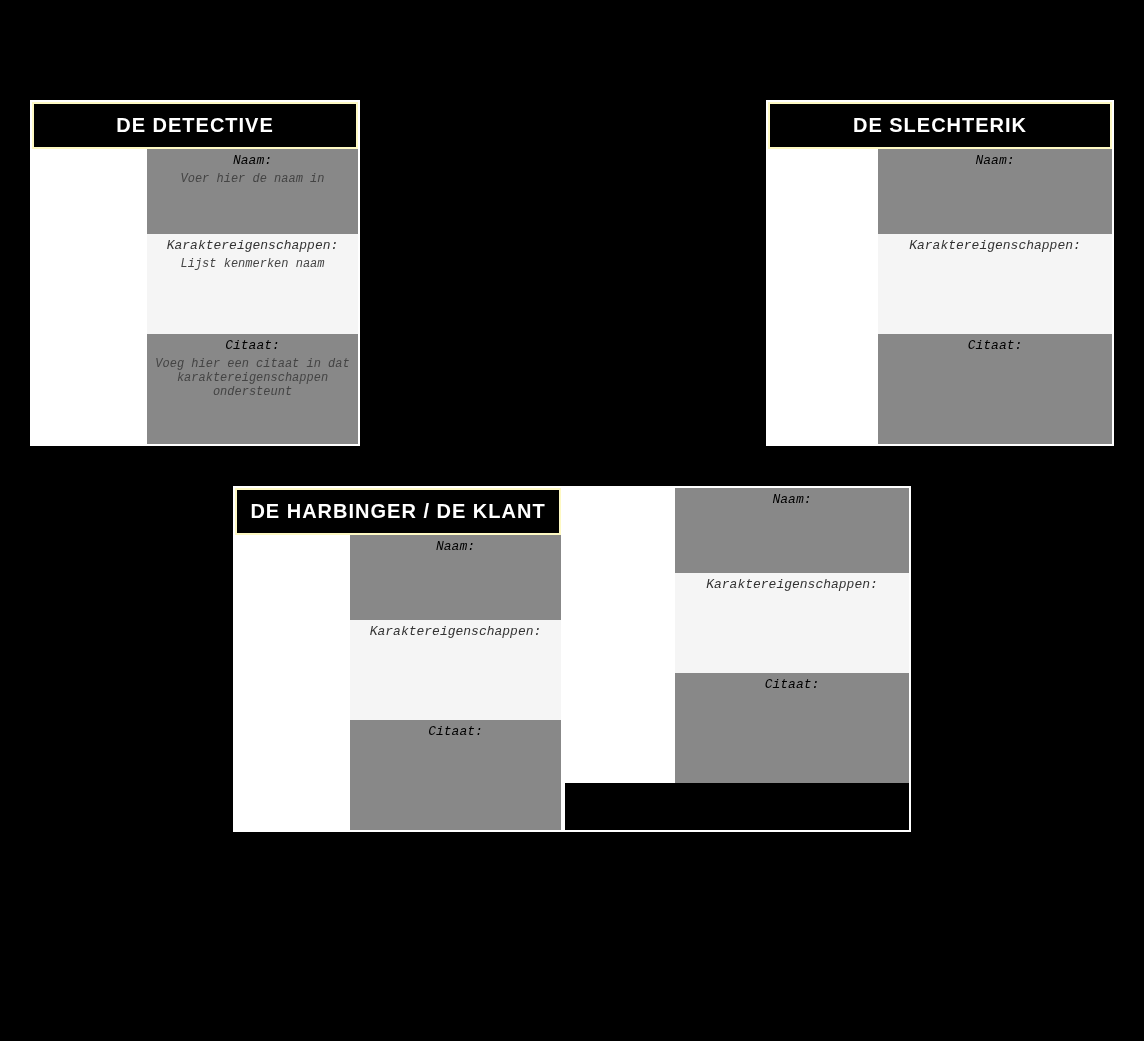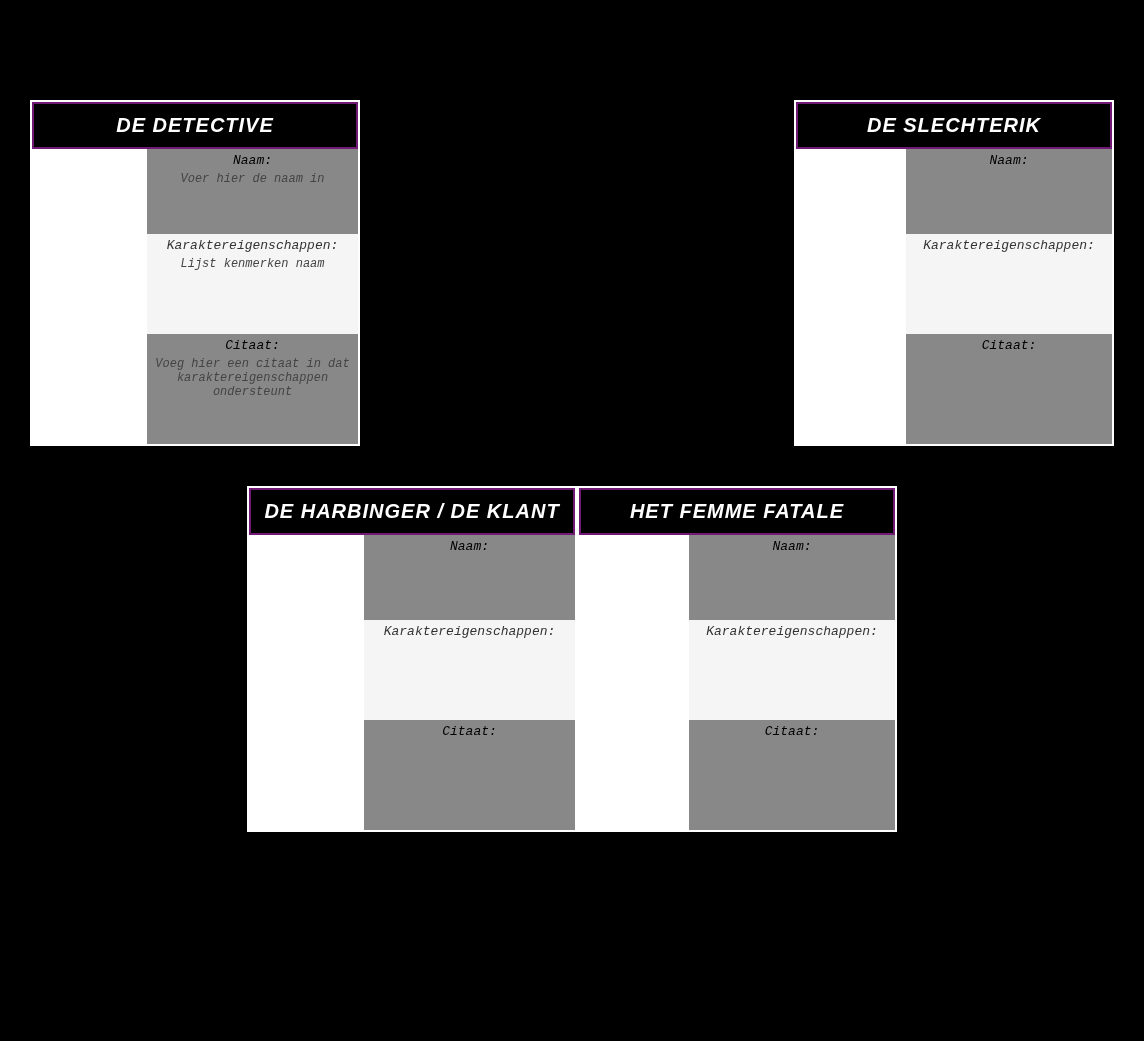--- a/index.html
+++ b/index.html
@@ -38,29 +38,28 @@
       justify-content: center;
     }
 
     .character-card {
       width: 330px;
       border: 2px solid #fff;
     }
 
     .card-header {
       background-color: #000;
-      border: 2px solid #701a75;
+      border: 2px solid #fef9c3;
       text-align: center;
       padding: 10px 8px;
       font-size: 20px;
       font-weight: 900;
       text-transform: uppercase;
       letter-spacing: 1px;
       font-family: 'Arial Black', Arial, sans-serif;
-      font-style: italic;
     }
 
     .card-body {
       display: flex;
       flex-direction: column;
     }
 
     
     .name-row {
       display: flex;
@@ -92,21 +91,21 @@
       font-style: italic;
       font-size: 12px;
       color: #444;
       text-align: center;
       display: block;
       margin-top: 4px;
     }
 
     
     .character-card-right {
-      width: 320px;
+      width: 348px;
       border: 2px solid #fff;
     }
 
   </style>
 </head>
 <body>
 
 <div class="page-container">
 
   <div class="top-row">
@@ -197,21 +196,20 @@
           <div style="width:115px;height:110px;background:#fff;flex-shrink:0;"></div>
           <div style="flex:1;background:#888;display:flex;flex-direction:column;align-items:center;padding:4px 8px;">
             <span class="label-text">Citaat:</span>
           </div>
         </div>
 
       </div>
     </div>
 
     <div class="character-card-right">
-      <div class="card-header">HET FEMME FATALE</div>
       <div class="card-body">
 
         <div class="name-row">
           <div style="width:110px;height:85px;background:#fff;flex-shrink:0;"></div>
           <div style="flex:1;background:#888;display:flex;flex-direction:column;align-items:center;padding:4px 8px;">
             <span class="label-text">Naam:</span>
           </div>
         </div>
 
         <div class="traits-row">

